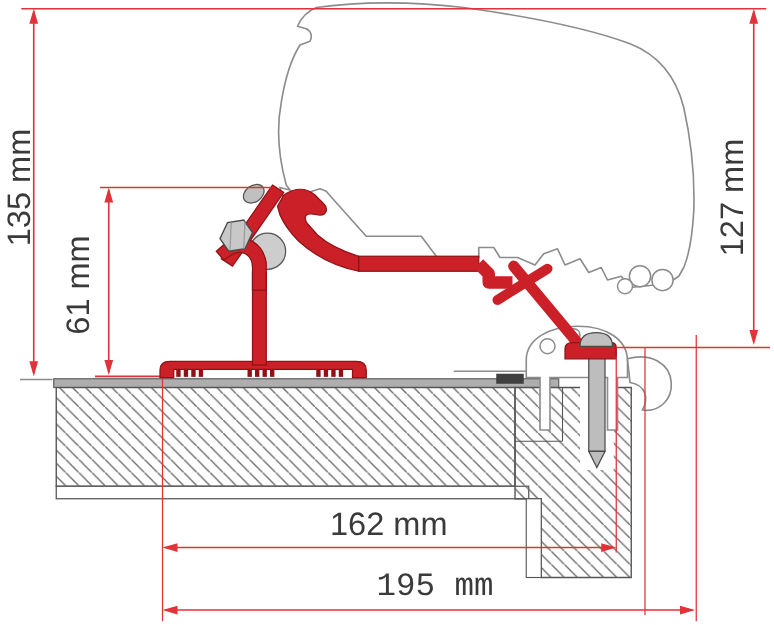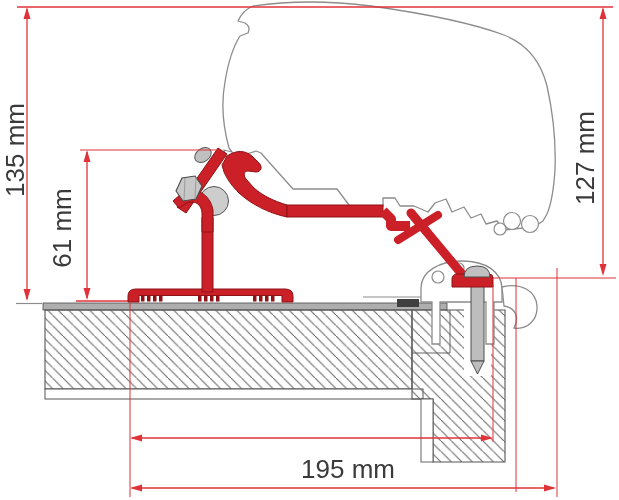--- a/index.html
+++ b/index.html
@@ -145,15 +145,16 @@
         <line x1="493" y1="285" x2="493" y2="442"></line>
         <line x1="516" y1="278" x2="516" y2="492"></line>
         <line x1="557" y1="268" x2="557" y2="497"></line>
       </g>
     </g>
   </svg>
 
   <span class="dim-label vert" style="left:15px;top:150px;">135 mm</span>
   <span class="dim-label vert" style="left:62px;top:228px;">61 mm</span>
   <span class="dim-label vert" style="left:585px;top:158px;">127 mm</span>
-  <span class="dim-label" style="left:348px;top:469px;">195 mm</span>
+  <span class="dim-label" style="left:311px;top:419px;">162 mm</span>
+  <span class="dim-label" style="left:348px;top:469px;font-family:Liberation Mono, monospace;">195 mm</span>
 
 </div>
 
 </body></html>

